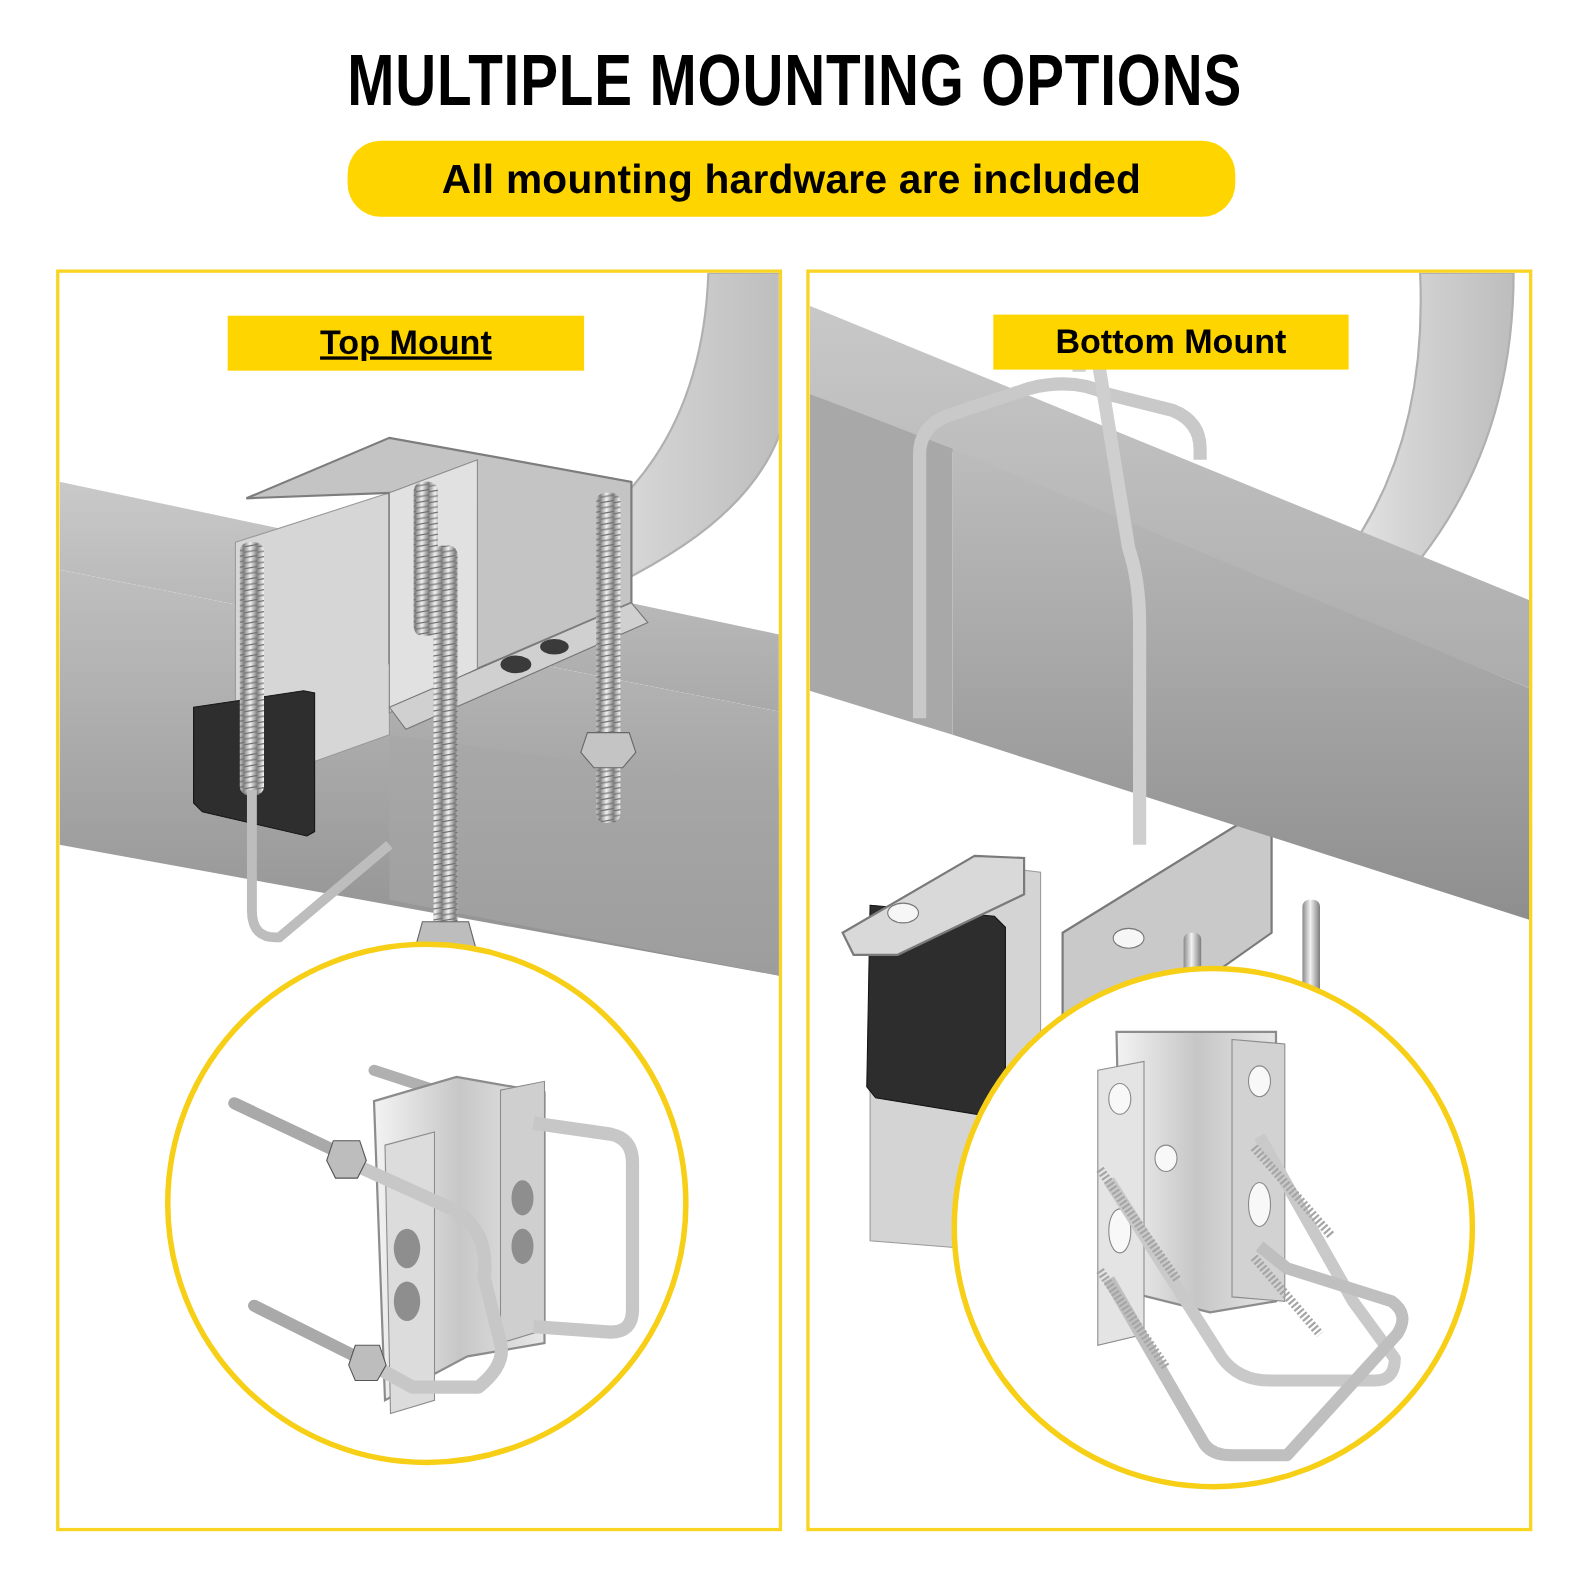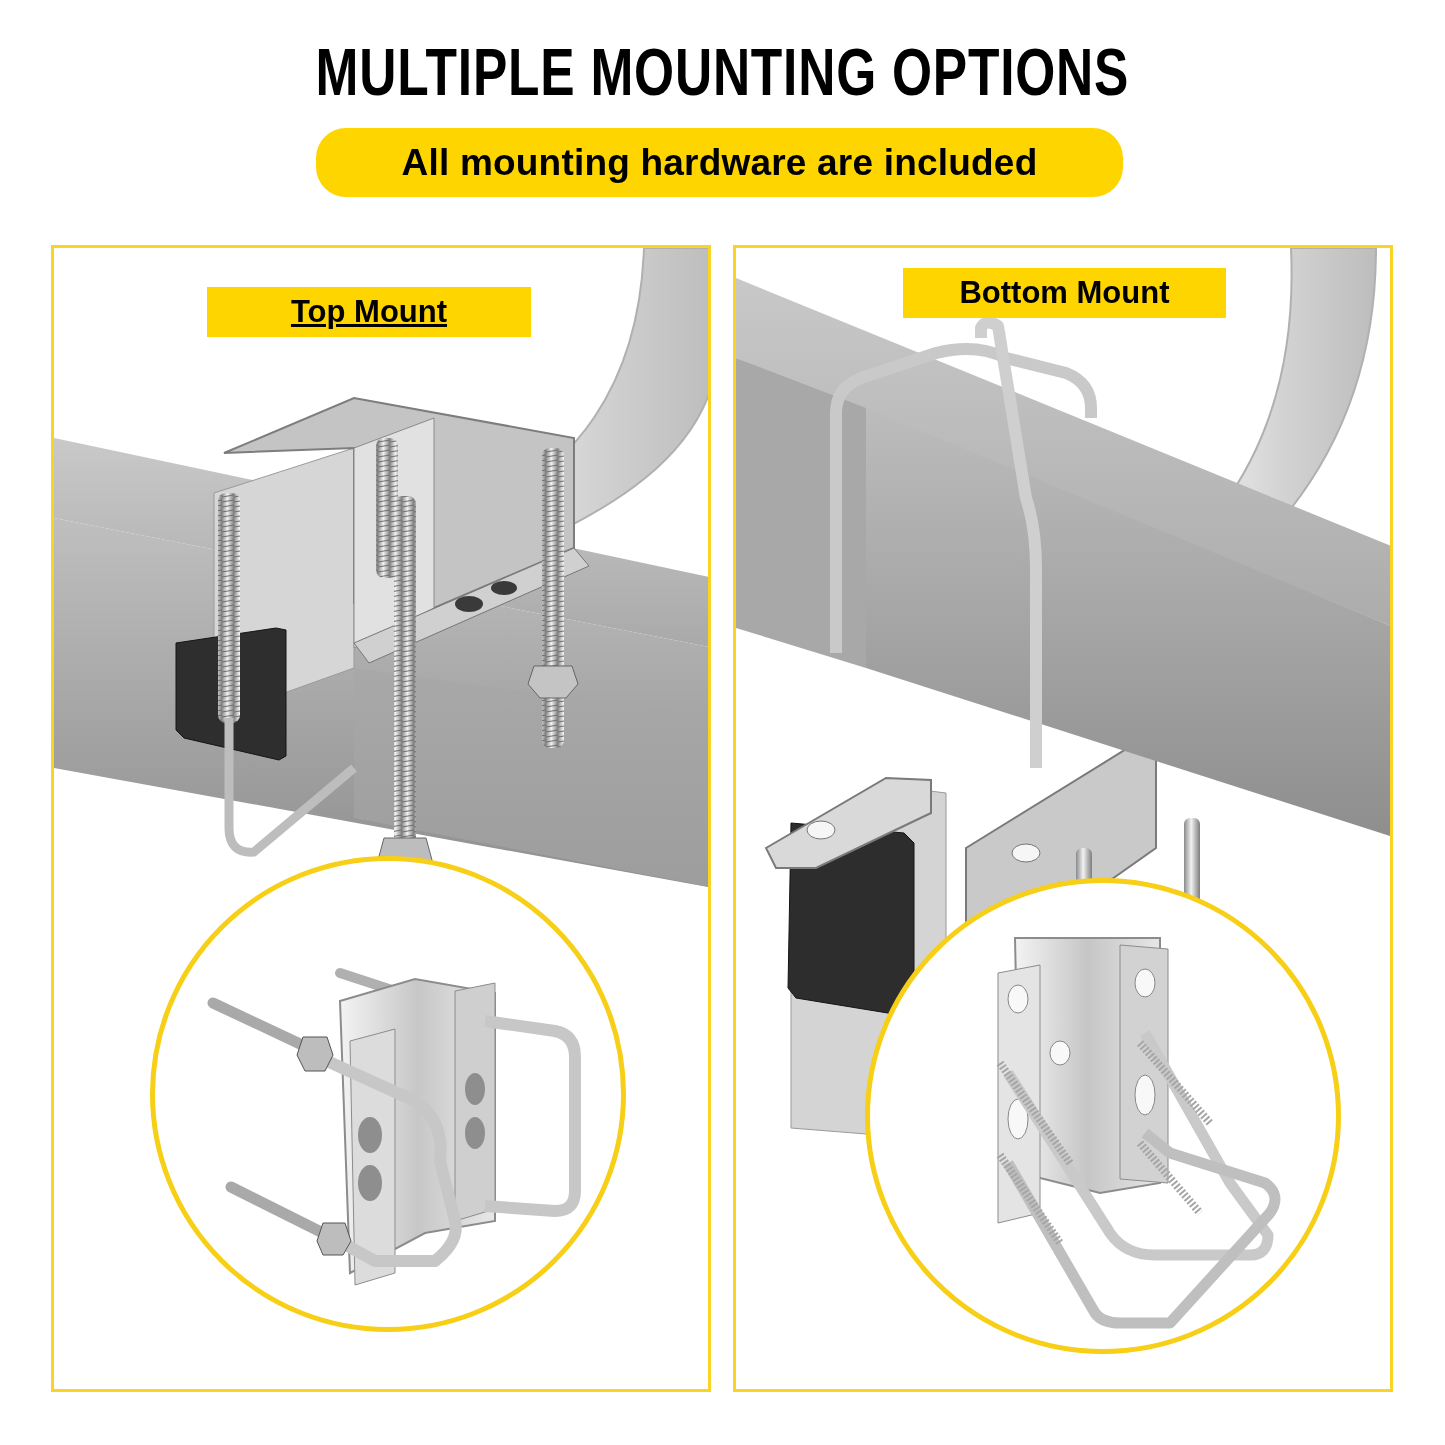--- a/index.html
+++ b/index.html
@@ -179,21 +179,21 @@
     <rect x="448" y="570" width="16" height="170" rx="6" fill="url(#rgBolt)"></rect>
 
     <polygon points="0,30 660,300 660,380 0,110" fill="url(#rgBarTop)"></polygon>
     <polygon points="130,160 660,380 660,590 130,420" fill="url(#rgBarFront)"></polygon>
     <polygon points="0,110 130,160 130,420 0,380" fill="#a8a8a8"></polygon>
 
     <path d="M100 405 L100 165 Q100 140 125 130 L200 105 Q240 95 270 110 L330 125 Q355 135 355 160 L355 170" fill="none" stroke="#c9c9c9" stroke-width="12" stroke-linejoin="round"></path>
     <path d="M245 90 L245 80 Q250 70 262 78 L290 250 Q300 280 300 320 L300 520" fill="none" stroke="#cfcfcf" stroke-width="12" stroke-linejoin="round"></path>
   </svg>
 
-  <div class="label-box" style="left:167px; top:20px; width:323px;text-align:center;">
+  <div class="label-box" style="left:167px; top:38px; width:323px;text-align:center;">
     <span>Bottom Mount</span>
   </div>
 
   <div class="inset" style="left:129px; top:630px;">
     <svg width="476" height="476" viewBox="0 0 476 476">
       <defs>
         <linearGradient id="rgPlate" x1="0" x2="1" y1="0" y2="0">
           <stop offset="0" stop-color="#f3f3f3"></stop>
             <stop offset="0.5" stop-color="#c6c6c6"></stop>
             <stop offset="1" stop-color="#e6e6e6"></stop>

